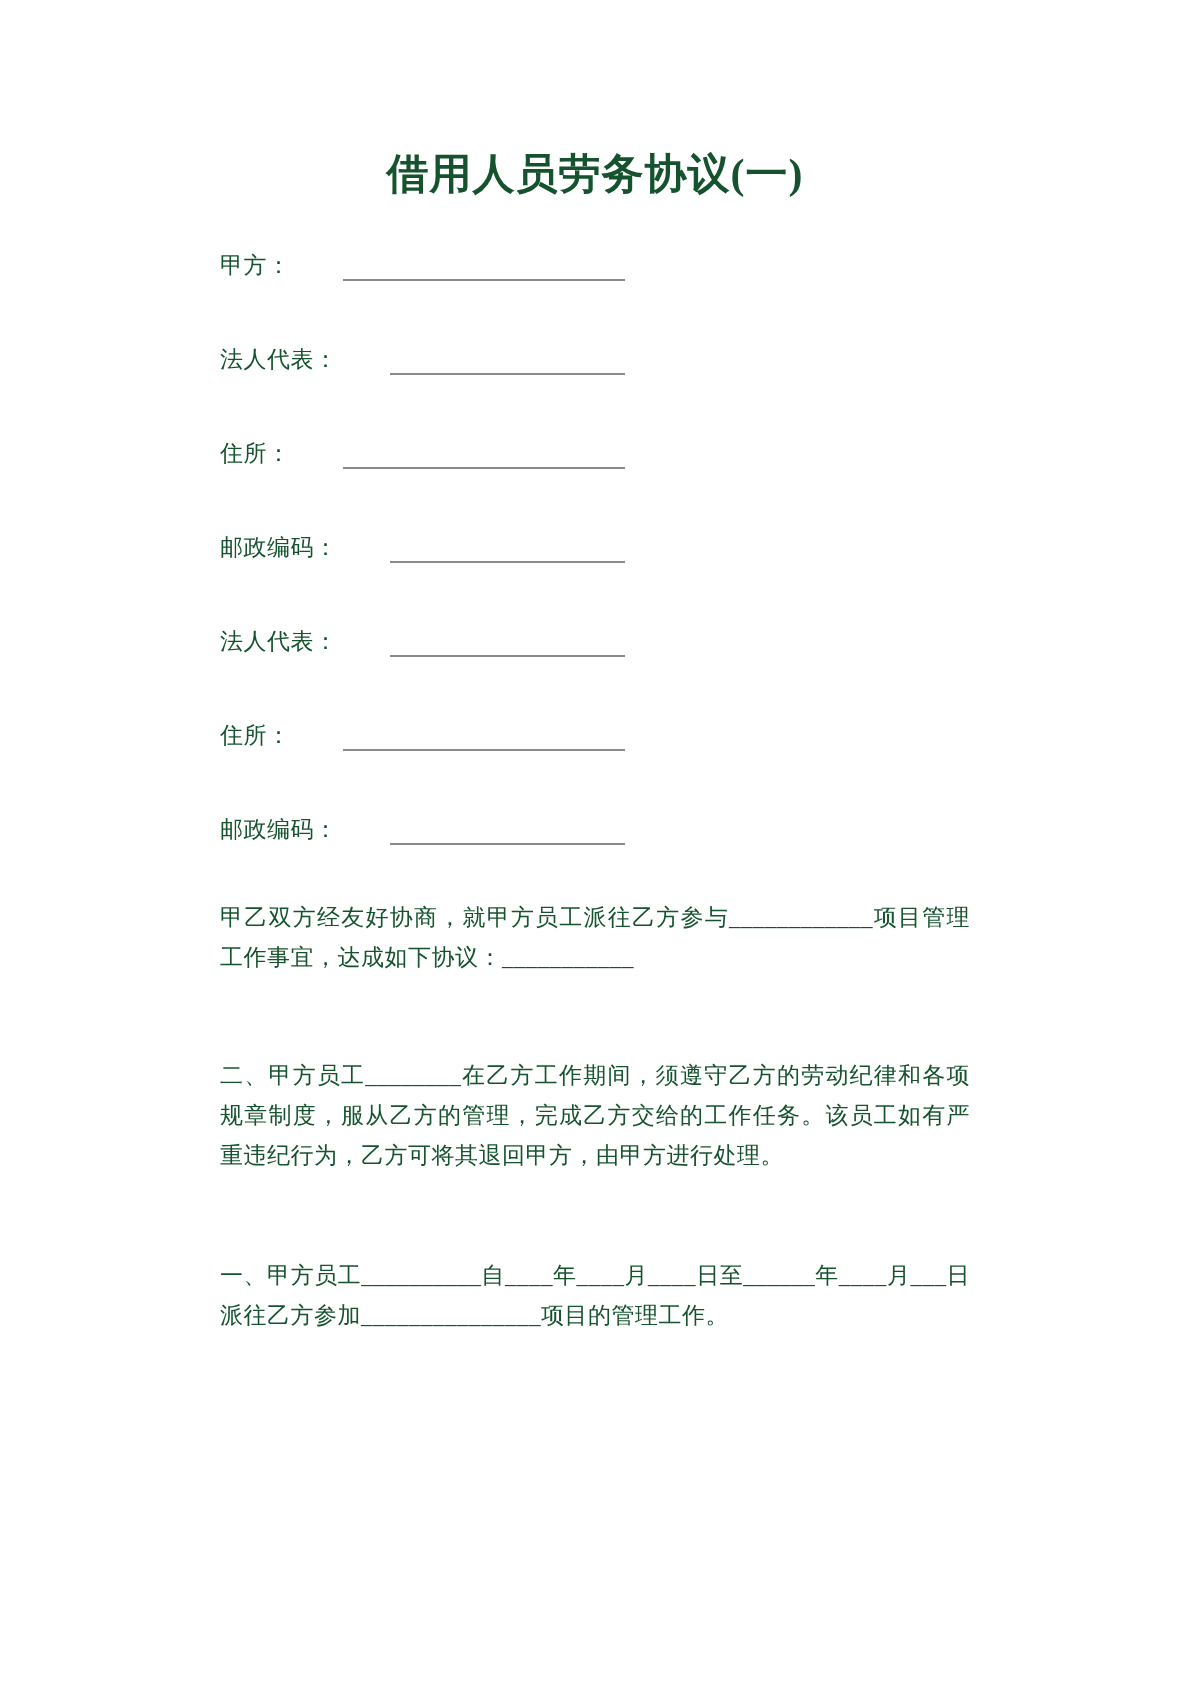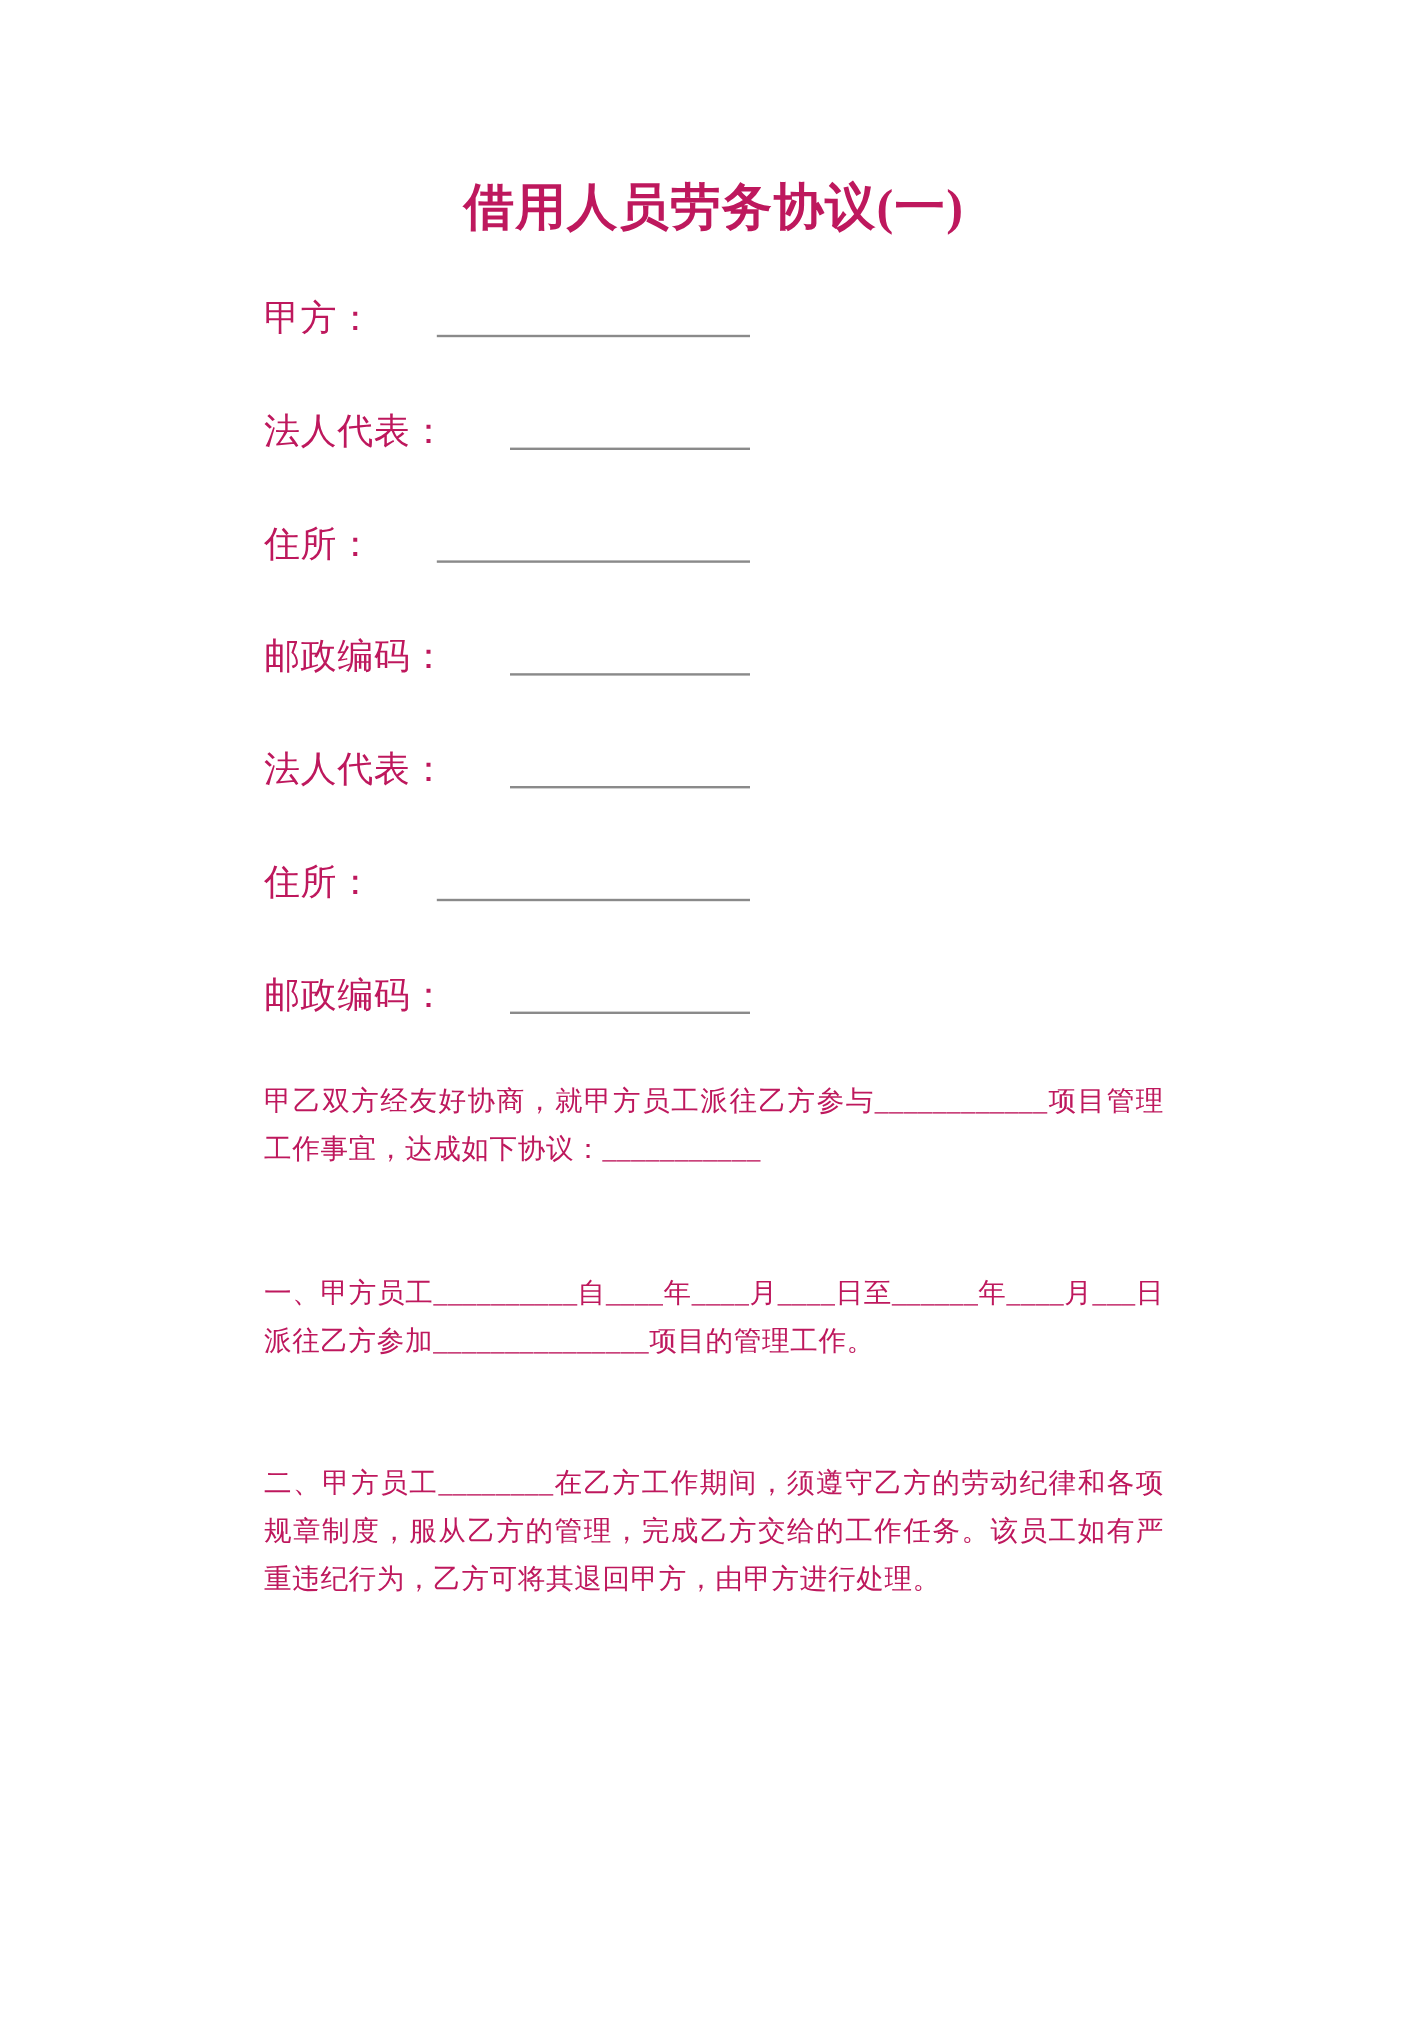--- a/index.html
+++ b/index.html
@@ -3,21 +3,21 @@
 <meta charset="utf-8">
 <style>
   * { margin: 0; padding: 0; box-sizing: border-box; }
   html, body { background: #ffffff; }
   .page {
     position: relative;
     width: 1094px;
     height: 1683px;
     margin: 0 auto;
     background: #ffffff;
-    color: #be185d;
+    color: #14532d;
     font-family: "Liberation Serif", "DejaVu Serif", serif;
     overflow: hidden;
   }
   .content {
     padding: 146px 172px 0 172px;
   }
   .doc-title {
     font-size: 42px;
     line-height: 56px;
     font-weight: bold;
@@ -27,21 +27,21 @@
   }
   .fields {
     margin-top: 48px;
   }
   .field-row {
     display: flex;
     align-items: flex-end;
     width: 405px;
     height: 31px;
     margin-bottom: 63px;
-    font-size: 30px;
+    font-size: 23px;
     line-height: 31px;
     gap: 44px;
   }
   .field-row:last-child { margin-bottom: 0; }
   .field-label {
     white-space: nowrap;
     letter-spacing: 0.5px;
   }
   .field-blank {
     flex: 1;
@@ -107,20 +107,20 @@
         <span class="field-label">邮政编码：</span>
         <span class="field-blank"></span>
       </div>
 
     </div>
 
     <div class="paragraphs">
 
       <p class="para para-intro">甲乙双方经友好协商，就甲方员工派往乙方参与____________项目管理工作事宜，达成如下协议：___________</p>
 
+      <p class="para para-clause2">二、甲方员工________在乙方工作期间，须遵守乙方的劳动纪律和各项规章制度，服从乙方的管理，完成乙方交给的工作任务。该员工如有严重违纪行为，乙方可将其退回甲方，由甲方进行处理。</p>
+
       <p class="para para-clause1">一、甲方员工__________自____年____月____日至______年____月___日派往乙方参加_______________项目的管理工作。</p>
-
-      <p class="para para-clause2">二、甲方员工________在乙方工作期间，须遵守乙方的劳动纪律和各项规章制度，服从乙方的管理，完成乙方交给的工作任务。该员工如有严重违纪行为，乙方可将其退回甲方，由甲方进行处理。</p>
 
     </div>
 
   </div>
 </div>
 
 </body></html>

